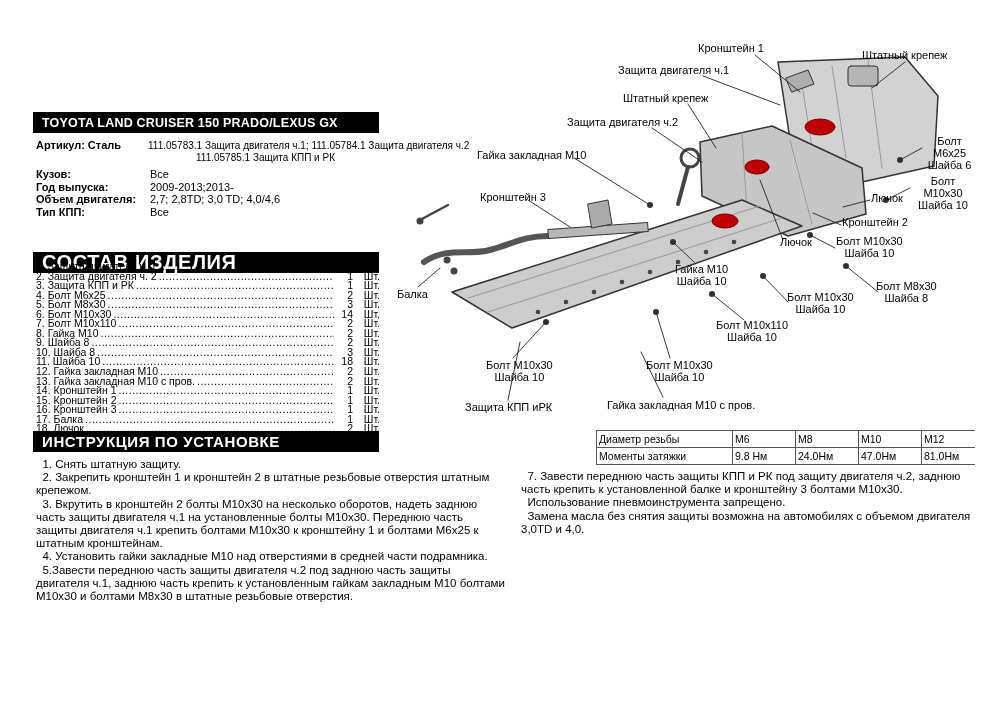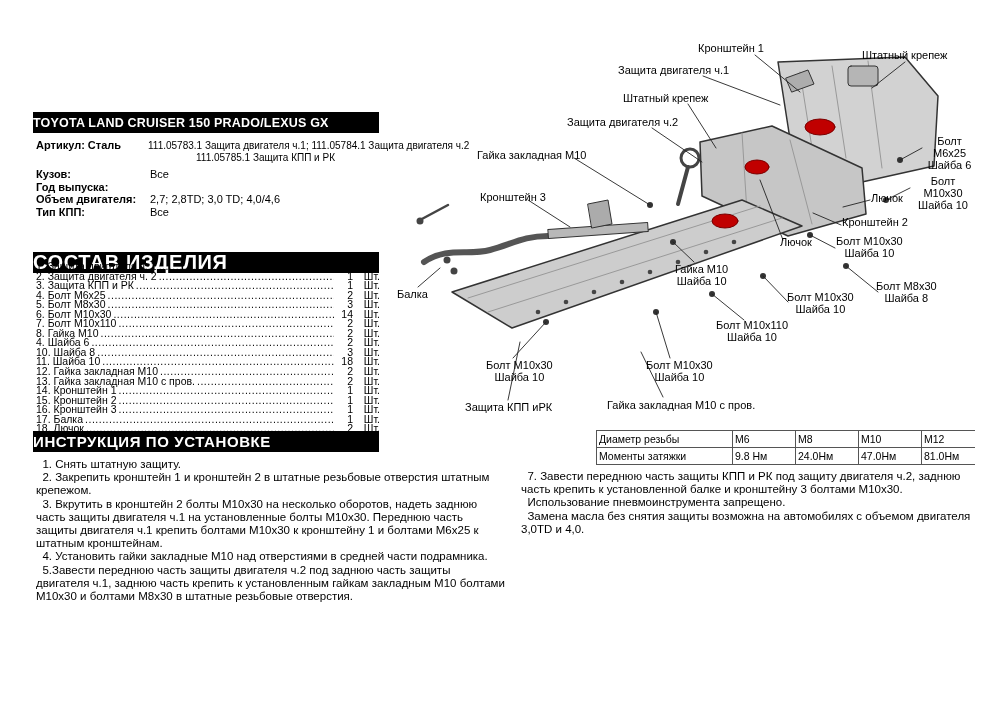--- a/index.html
+++ b/index.html
@@ -7,21 +7,21 @@
   body { font-family:"Liberation Sans", sans-serif; color:#000; }
   .page { position:relative; width:975px; height:707px; background:#fff; overflow:hidden; }
 
   svg.diagram { position:absolute; left:0; top:0; z-index:1; }
 
   .dlabel { position:absolute; z-index:3; font-size:11px; line-height:12px;
             white-space:pre-line; text-align:center; color:#000; }
 
   .bar { position:absolute; left:33px; width:346px; height:21px; background:#000000;
          color:#ffffff; font-weight:bold; display:flex; align-items:center;
-         z-index:2; }
+         padding-left:9px; z-index:2; }
   #bar-title { top:112px; font-size:12.5px; letter-spacing:.2px; white-space:nowrap; }
   #bar-comp  { top:252px; font-size:20px; letter-spacing:.6px;text-align:center; }
   #bar-inst  { top:431px; font-size:15px; letter-spacing:.6px; }
 
   .art-label { position:absolute; left:36px; top:139px; font-size:11px; font-weight:bold; z-index:2; }
   .art-line1 { position:absolute; left:148px; top:140px; font-size:10px; white-space:nowrap; z-index:2; }
   .art-line2 { position:absolute; left:148px; top:152px; width:235px; text-align:center; font-size:10px; z-index:2; }
 
   .specs { position:absolute; left:36px; top:168px; width:345px; z-index:2; }
   .spec-row { display:flex; font-size:11px; line-height:12.5px; }
@@ -175,20 +175,21 @@
   <div class="art-line2">111.05785.1 Защита КПП и РК</div>
 
   <div class="specs">
 
   <div class="spec-row">
       <span class="spec-label">Кузов:</span>
       <span class="spec-value">Все</span>
     </div>
       <div class="spec-row">
       <span class="spec-label">Год выпуска:</span>
+      <span class="spec-value">2009-2013;2013-</span>
     </div>
       <div class="spec-row">
       <span class="spec-label">Объем двигателя:</span>
       <span class="spec-value">2,7; 2,8TD; 3,0 TD; 4,0/4,6</span>
     </div>
       <div class="spec-row">
       <span class="spec-label">Тип КПП:</span>
       <span class="spec-value">Все</span>
     </div>
     </div>
@@ -239,21 +240,21 @@
       <span class="comp-qty">2</span>
       <span class="comp-unit">Шт.</span>
     </div>
       <div class="comp-row">
       <span class="comp-name">8. Гайка М10</span>
       <span class="comp-dots"></span>
       <span class="comp-qty">2</span>
       <span class="comp-unit">Шт.</span>
     </div>
       <div class="comp-row">
-      <span class="comp-name">4. Шайба 6</span>
+      <span class="comp-name">9. Шайба 8</span>
       <span class="comp-dots"></span>
       <span class="comp-qty">2</span>
       <span class="comp-unit">Шт.</span>
     </div>
       <div class="comp-row">
       <span class="comp-name">10. Шайба 8</span>
       <span class="comp-dots"></span>
       <span class="comp-qty">3</span>
       <span class="comp-unit">Шт.</span>
     </div>

